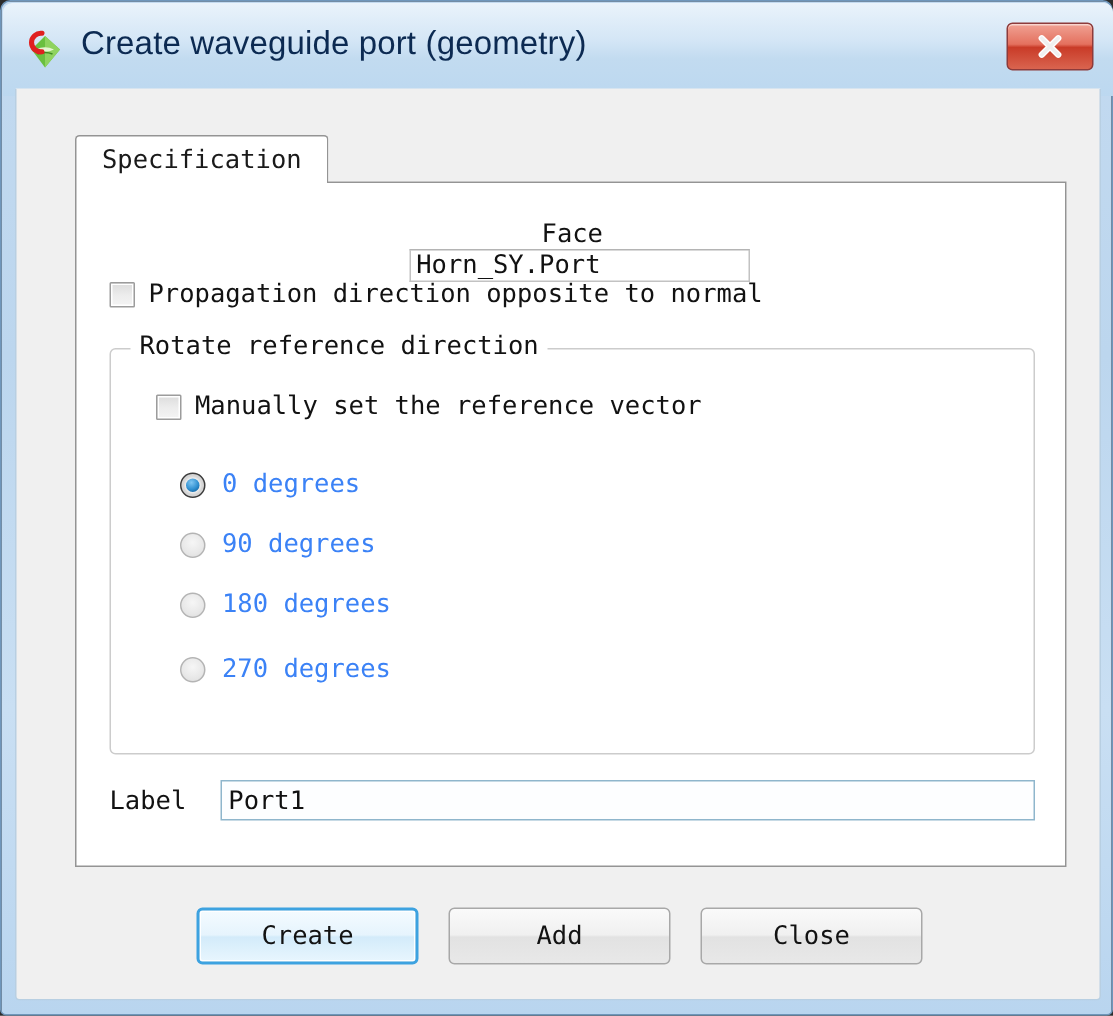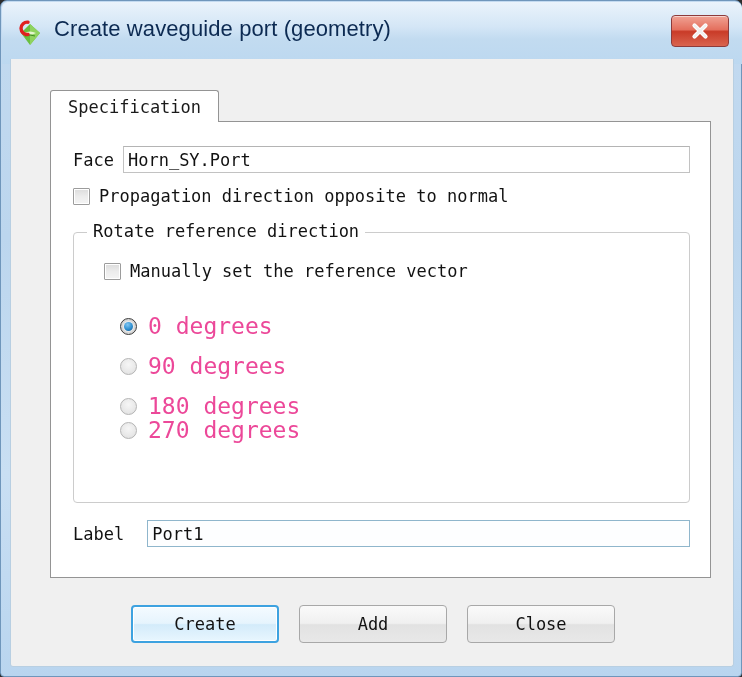--- a/index.html
+++ b/index.html
@@ -130,20 +130,21 @@
     z-index: 1;
   }
 
   
   .row-face {
     position: absolute;
     left: 22px; top: 24px;
     display: flex;
     align-items: center;
     width: 617px;
+    flex-direction: column;
   }
   .fieldlabel {
     font-family: "DejaVu Sans Mono", monospace;
     font-size: 17px;
     color: #121212;
     white-space: nowrap;
   }
   .textinput {
     box-sizing: border-box;
     flex: 1;
@@ -233,22 +234,22 @@
     content: "";
     position: absolute;
     left: 3px; top: 3px;
     width: 9px; height: 9px;
     border-radius: 50%;
     background: radial-gradient(circle at 40% 30%, #7fc6f2 0%, #2f8fd0 55%, #0b4f86 100%);
   }
   .radiorow .lbl {
     margin-left: 11px;
     font-family: "DejaVu Sans Mono", monospace;
-    font-size: 23px;
-    color: #ec4899;
+    font-size: 17px;
+    color: #3b82f6;
     white-space: nowrap;
   }
 
   .row-label {
     position: absolute;
     left: 22px; top: 398px;
     display: flex;
     align-items: center;
     width: 617px;
     gap: 14px;
@@ -347,21 +348,21 @@
         <div class="radiorow" style="left:46px; top:120px;">
           <span class="rb"></span>
           <span class="lbl">90 degrees</span>
         </div>
 
         <div class="radiorow" style="left:46px; top:160px;">
           <span class="rb"></span>
           <span class="lbl">180 degrees</span>
         </div>
 
-        <div class="radiorow" style="left:46px; top:184px;">
+        <div class="radiorow" style="left:46px; top:203px;">
           <span class="rb"></span>
           <span class="lbl">270 degrees</span>
         </div>
       </div>
 
       <div class="row-label">
         <span class="fieldlabel">Label</span>
         <input class="textinput focused" type="text" value="Port1" style="">
       </div>
 

